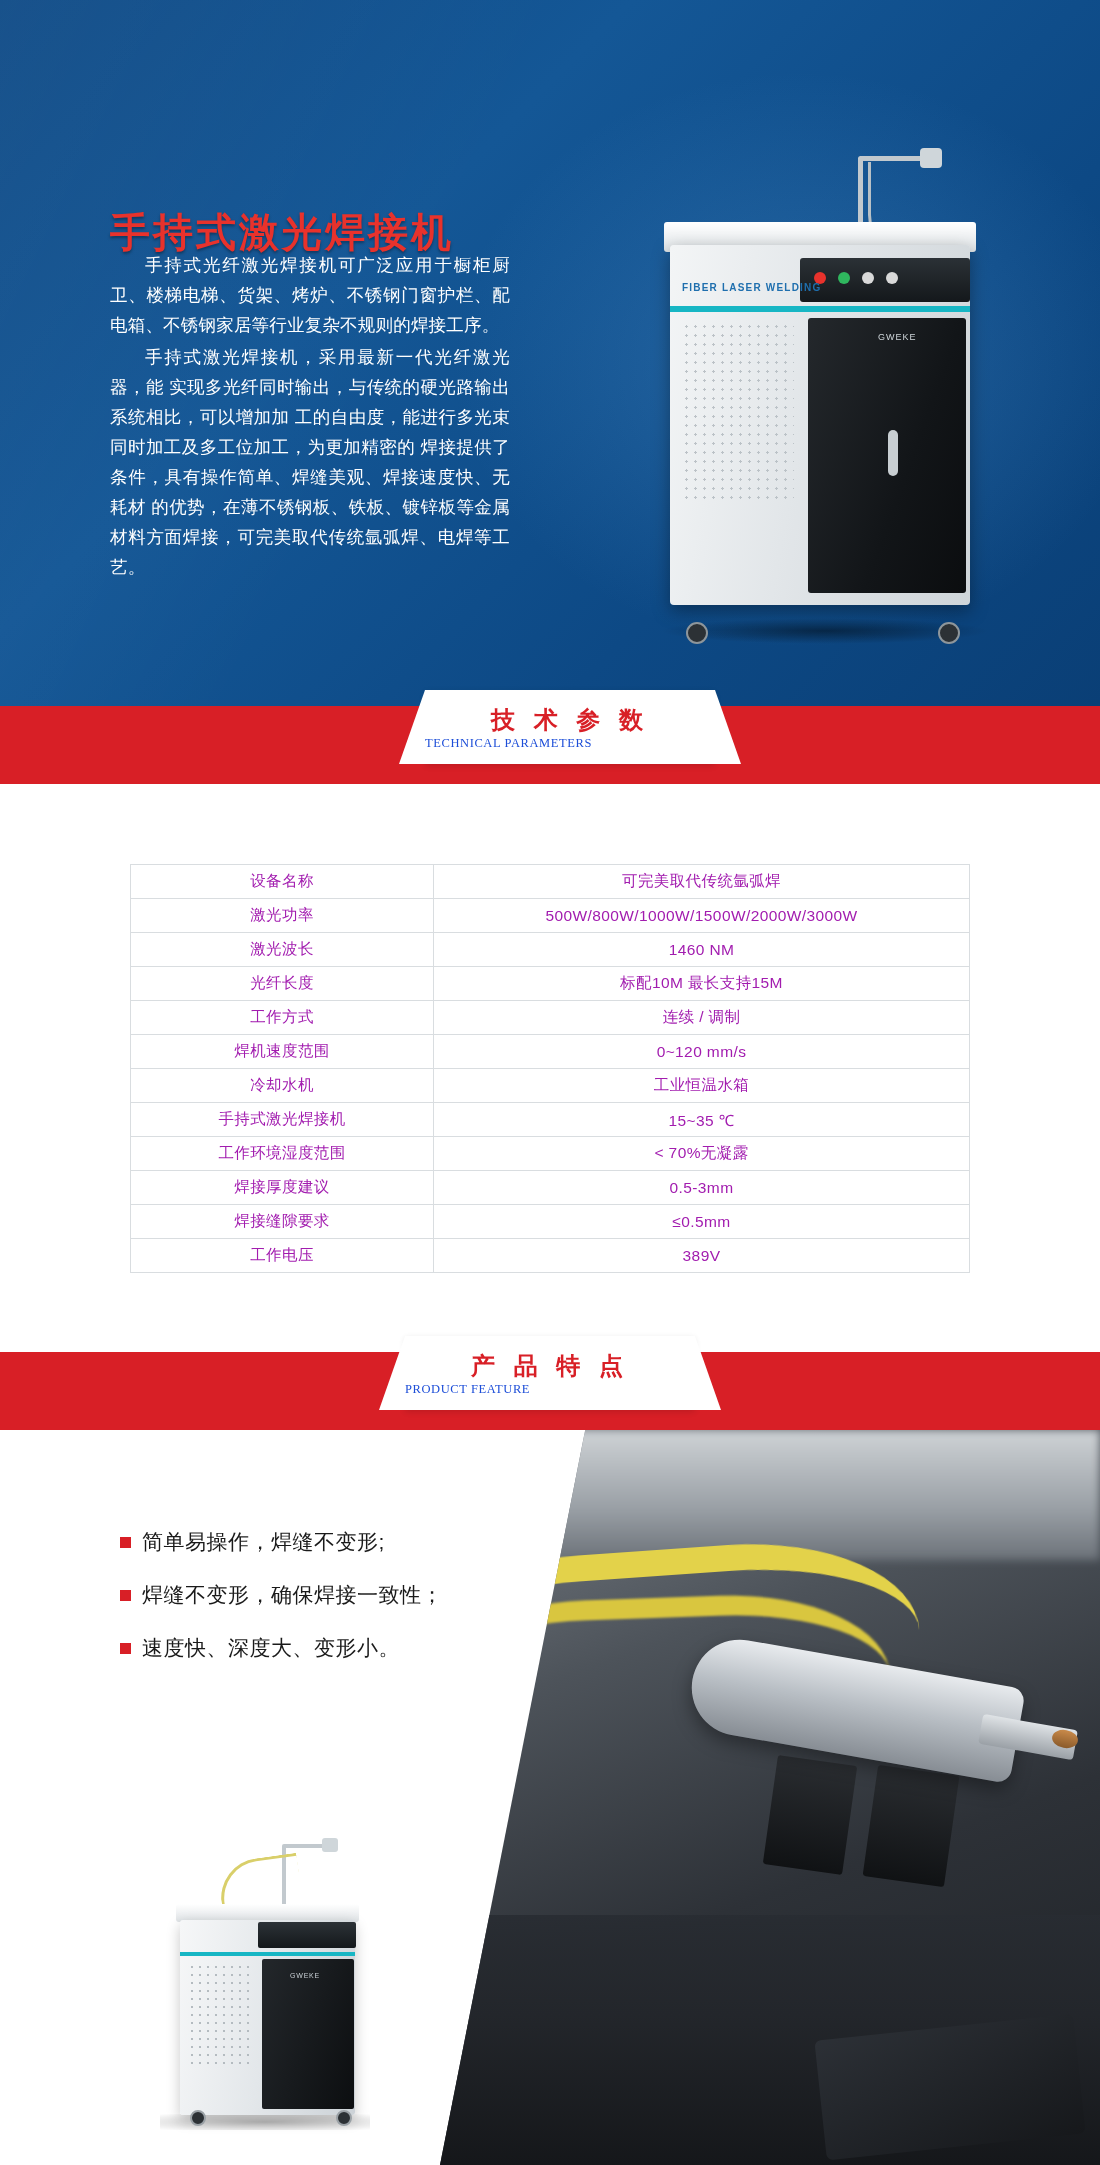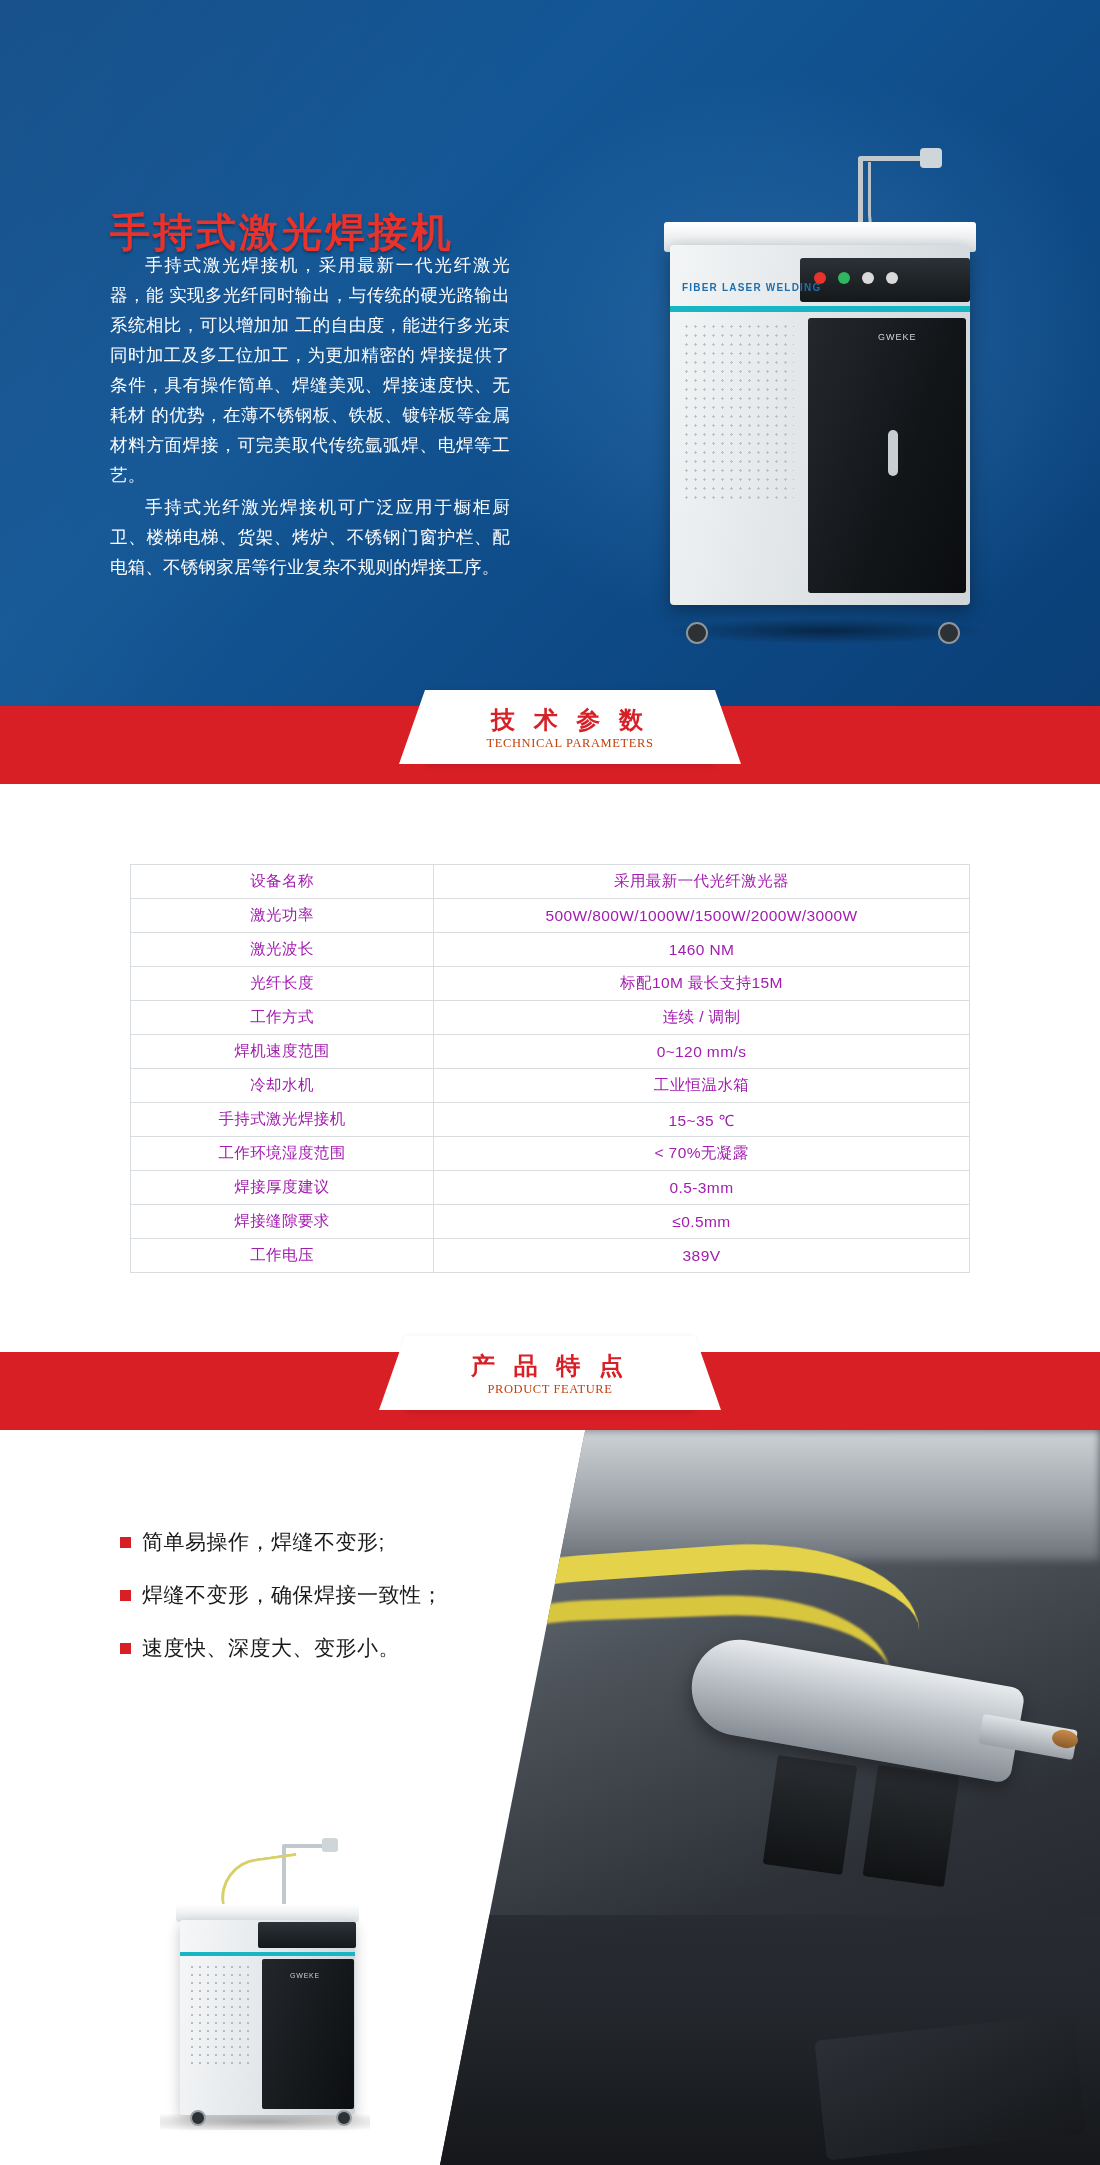--- a/index.html
+++ b/index.html
@@ -266,23 +266,23 @@
     text-align: center;
     font-size: 24px;
     font-weight: bold;
     color: #d81f26;
     letter-spacing: 6px;
   }
   .band .ribbon .en {
     position: absolute;
     left: 0; right: 0;
     top: 46px;
-    text-align: center;
+    text-align: left;
     font-size: 12.5px;
-    color: #c2410c;
+    color: #1d4ed8;
     font-family: "Liberation Serif", serif;
     letter-spacing: 0.6px;
   }
   .band-shadow {
     position: absolute;
     left: 0;
     width: 1100px;
     height: 14px;
     background: linear-gradient(180deg, rgba(0,0,0,0.10), rgba(0,0,0,0));
   }
@@ -579,22 +579,22 @@
 
 <div class="page">
 
   <section class="hero">
     <div class="hero-glow"></div>
     <div class="hero-diag"></div>
 
     <h1 class="hero-title">手持式激光焊接机</h1>
 
     <div class="hero-body">
+      <p>手持式光纤激光焊接机可广泛应用于橱柜厨卫、楼梯电梯、货架、烤炉、不锈钢门窗护栏、配电箱、不锈钢家居等行业复杂不规则的焊接工序。</p>
       <p>手持式激光焊接机，采用最新一代光纤激光器，能 实现多光纤同时输出，与传统的硬光路输出系统相比，可以增加加 工的自由度，能进行多光束同时加工及多工位加工，为更加精密的 焊接提供了条件，具有操作简单、焊缝美观、焊接速度快、无耗材 的优势，在薄不锈钢板、铁板、镀锌板等金属材料方面焊接，可完美取代传统氩弧焊、电焊等工艺。</p>
-      <p>手持式光纤激光焊接机可广泛应用于橱柜厨卫、楼梯电梯、货架、烤炉、不锈钢门窗护栏、配电箱、不锈钢家居等行业复杂不规则的焊接工序。</p>
     </div>
 
     <div class="machine-wrap">
       <div class="m-shadow"></div>
       <div class="m-arm2"></div>
       <div class="m-arm"></div>
       <div class="m-head"></div>
       <div class="m-cable"></div>
       <div class="m-top"></div>
       <div class="m-body"></div>
@@ -621,21 +621,21 @@
       <div class="en">TECHNICAL PARAMETERS</div>
     </div>
   </div>
   <div class="band-shadow" style="top:784px;"></div>
 
   <section class="spec-section">
     <table class="spec">
       <tbody>
         <tr>
           <td class="k">设备名称</td>
-          <td class="v">采用最新一代光纤激光器</td>
+          <td class="v">可完美取代传统氩弧焊</td>
         </tr>
         <tr>
           <td class="k">激光功率</td>
           <td class="v">500W/800W/1000W/1500W/2000W/3000W</td>
         </tr>
         <tr>
           <td class="k">激光波长</td>
           <td class="v">1460 NM</td>
         </tr>
         <tr>

